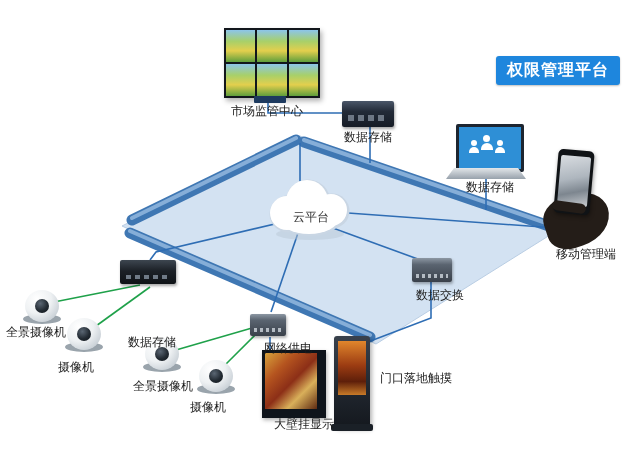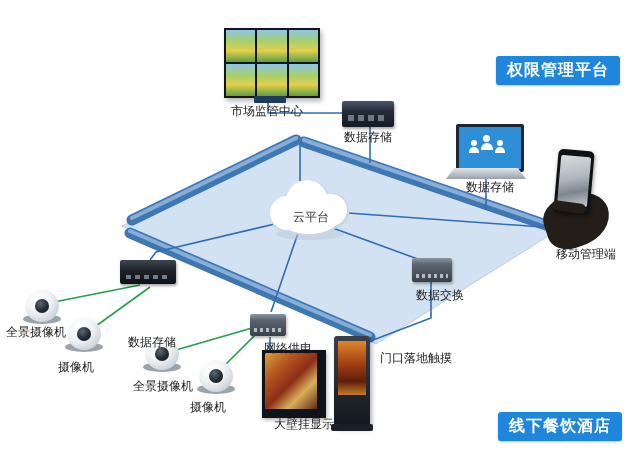--- a/index.html
+++ b/index.html
@@ -177,18 +177,17 @@
   <div class="lbl" style="left:556px;top:246px;text-align:right;">移动管理端</div>
   <div class="lbl" style="left:293px;top:209px;color:#333;">云平台</div>
   <div class="lbl" style="left:416px;top:287px;text-align:right;">数据交换</div>
   <div class="lbl" style="left:128px;top:290px;margin-top:44px;">数据存储</div>
   <div class="lbl" style="left:6px;top:324px;">全景摄像机</div>
   <div class="lbl" style="left:58px;top:359px;">摄像机</div>
   <div class="lbl" style="left:133px;top:378px;">全景摄像机</div>
   <div class="lbl" style="left:190px;top:399px;">摄像机</div>
   <div class="lbl" style="left:256px;top:340px;margin-left:8px;">网络供电</div>
   <div class="lbl" style="left:274px;top:416px;">大壁挂显示</div>
-  <div class="lbl" style="left:380px;top:350px;">门口落地触摸</div>
+  <div class="lbl" style="left:380px;top:370px;">门口落地触摸</div>
 
   <div class="badge" style="left:496px;top:56px;">权限管理平台</div>
-  <div class="badge" style="left:498px;top:412px;">线下餐饮酒店</div>
 
 </div>
 
 </body></html>

